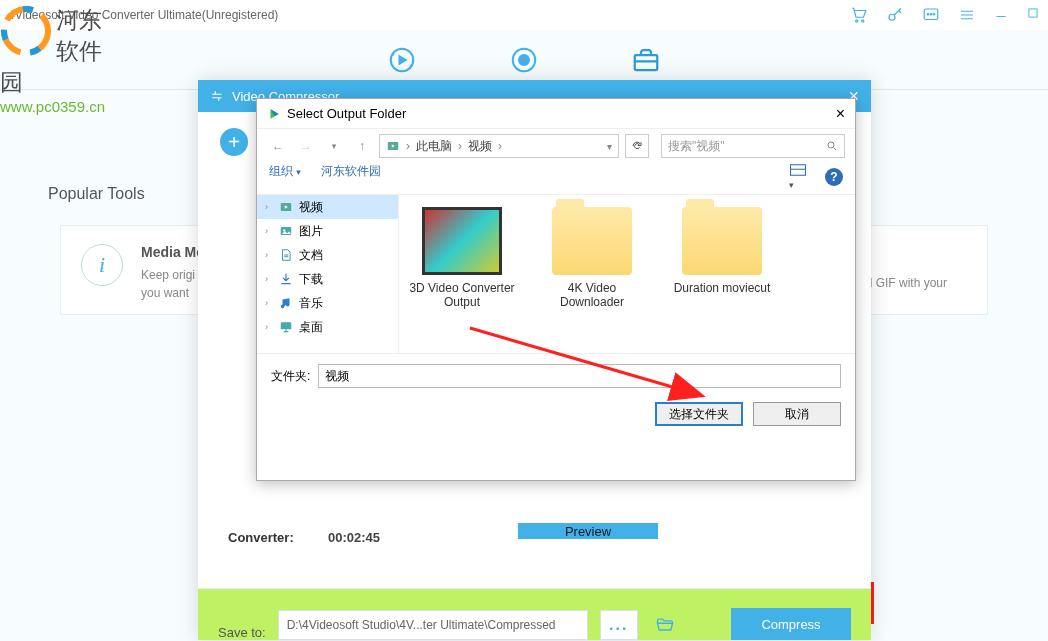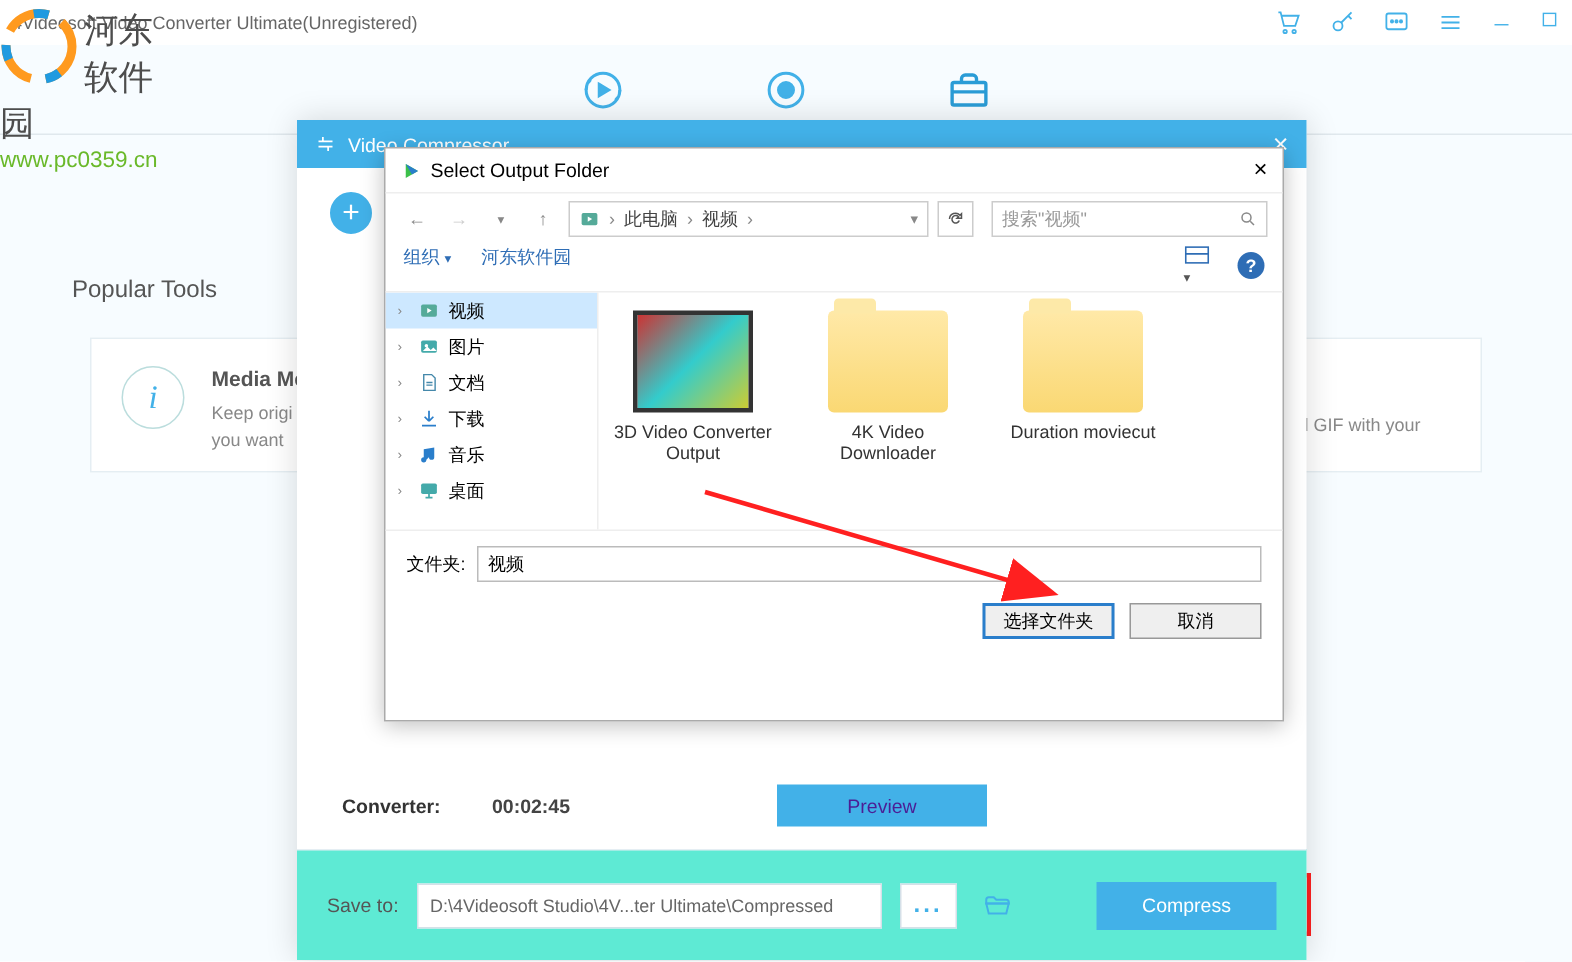--- a/index.html
+++ b/index.html
@@ -31,23 +31,23 @@
 .compressor-modal { position: absolute; top: 80px; left: 198px; width: 673px; height: 560px; background: #fff; box-shadow: 0 0 20px rgba(0,0,0,0.15); z-index: 10; }
 .compressor-header { height: 32px; background: #42b1e8; color: #fff; display: flex; align-items: center; padding: 0 12px; font-size: 13px; }
 .compressor-header .close-x { margin-left: auto; font-size: 18px; cursor: pointer; }
 .compressor-header .hdr-icon { margin-right: 8px; }
 
 .add-btn-circle { position: absolute; top: 46px; left: 20px; width: 32px; height: 32px; border: 2px solid #fff; border-radius: 50%; display: flex; align-items: center; justify-content: center; color: #fff; font-size: 20px; background: #42b1e8; z-index: 11; }
 
 .duration-row { position: absolute; top: 450px; left: 30px; display: flex; align-items: center; gap: 24px; font-size: 13px; }
 .duration-row .label { font-weight: bold; color: #333; width: 76px; }
 .duration-row .val { color: #444; font-weight: bold; }
-.preview-btn { position: absolute; top: 443px; left: 320px; width: 140px; height: 28px; background: #42b1e8; color: #4c1d95; border: none; font-size: 13px; cursor: pointer; text-align: center; }
-
-.save-bar { position: absolute; bottom: 0; left: 0; right: 0; height: 74px; border-top: 1px solid #e5eef3; display: flex; align-items: center; padding: 0 20px; gap: 12px; background: #5eead4; }
+.preview-btn { position: absolute; top: 443px; left: 320px; width: 140px; height: 16px; background: #42b1e8; color: #0f172a; border: none; font-size: 13px; cursor: pointer; text-align: center; }
+
+.save-bar { position: absolute; bottom: 0; left: 0; right: 0; height: 52px; border-top: 1px solid #e5eef3; display: flex; align-items: flex-end; padding: 0 20px; gap: 12px; background: #bef264; }
 .save-bar .save-label { font-size: 13px; color: #555; }
 .save-bar .path-input { flex: 0 0 310px; height: 30px; border: 1px solid #d5e0e8; padding: 0 8px; font-size: 12px; color: #666; }
 .browse-btn { width: 38px; height: 30px; border: 1px solid #d5e0e8; background: #fff; display: flex; align-items: center; justify-content: center; color: #42b1e8; font-weight: bold; cursor: pointer; letter-spacing: 2px; }
 .red-highlight { position: absolute; border: 3px solid #ff2020; pointer-events: none; }
 .folder-open-icon { width: 30px; height: 30px; border: none; background: none; color: #42b1e8; cursor: pointer; display: flex; align-items: center; justify-content: center; }
 .compress-btn { margin-left: auto; width: 120px; height: 32px; background: #42b1e8; color: #fff; border: none; font-size: 13px; cursor: pointer; }
 
 
 .file-dialog { position: absolute; top: 98px; left: 256px; width: 600px; height: 383px; background: #fff; border: 1px solid #aaa; box-shadow: 0 3px 14px rgba(0,0,0,0.25); z-index: 100; }
 .fd-title { height: 30px; display: flex; align-items: center; padding: 0 10px; font-size: 13px; border-bottom: 1px solid #eee; }

